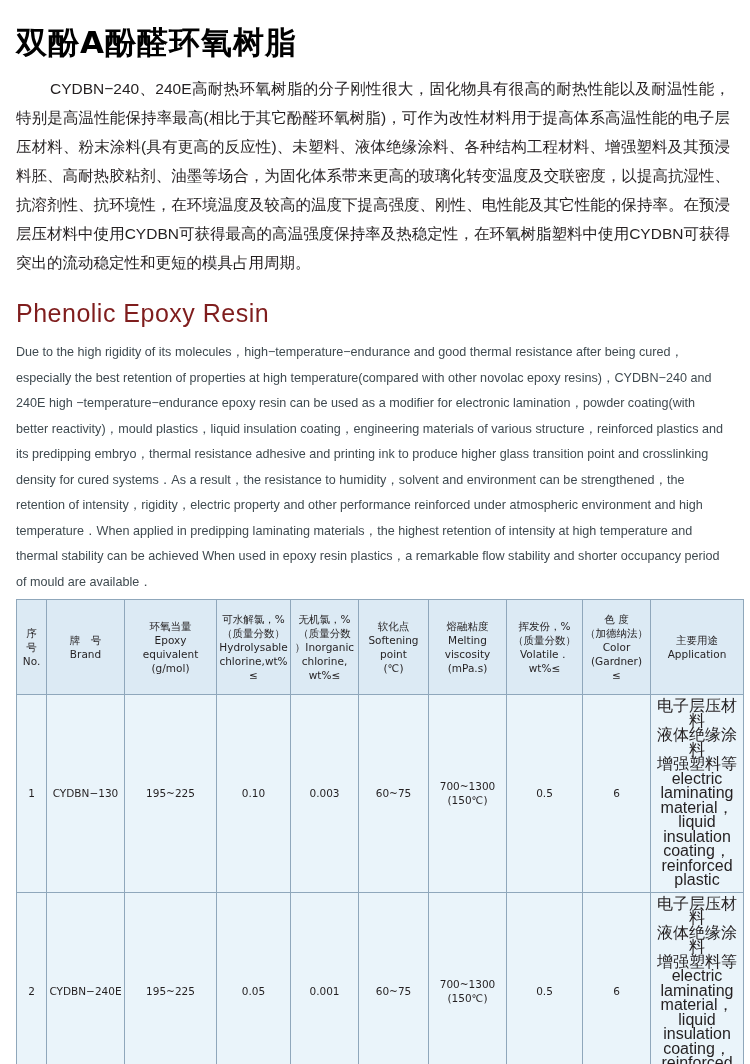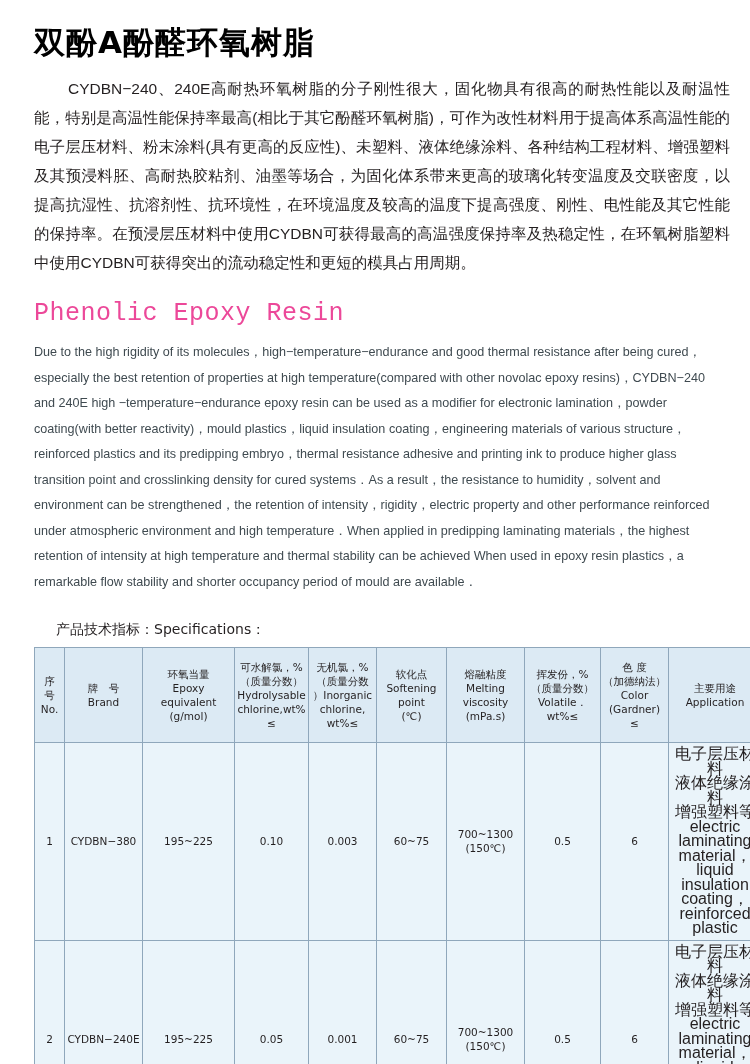--- a/index.html
+++ b/index.html
@@ -12,21 +12,21 @@
     height: 1064px;
     font-family: "Liberation Sans", sans-serif;
     color: #231f20;
     position: relative;
     overflow: hidden;
   }
   .page {
     width: 750px;
     height: 1064px;
     box-sizing: border-box;
-    padding: 18px 14px 0 26px;
+    padding: 18px 14px 0 8px;
     position: relative;
     border-radius: 9px;
   }
   .title-cn {
     font-family: "DejaVu Sans", sans-serif;
     font-size: 31px;
     font-weight: bold;
     letter-spacing: 1px;
     color: #000000;
     margin: 4px 0 10px 8px;
@@ -37,23 +37,23 @@
     line-height: 29px;
     color: #231f20;
     margin: 0 6px 0 8px;
     text-align: justify;
   }
   .para-cn .indent {
     display: inline-block;
     width: 34px;
   }
   .title-en {
-    font-family: Liberation Mono, monospace;
+    font-family: Liberation Sans, sans-serif;
     font-size: 25px;
-    color: #ec4899;
+    color: #7f1d1d;
     margin: 22px 0 12px 8px;
     letter-spacing: 0.5px;
     font-weight: normal;
   }
   .para-en {
     font-family: Liberation Sans, sans-serif;
     font-size: 12.6px;
     line-height: 25.5px;
     color: #3f4a50;
     margin: 0 8px 4px 8px;
@@ -119,21 +119,20 @@
 <div class="page">
 
   <h1 class="title-cn">双酚A酚醛环氧树脂</h1>
 
   <p class="para-cn"><span class="indent"></span><span>CYDBN−240、240E高耐热环氧树脂的分子刚性很大，固化物具有很高的耐热性能以及耐温性能，特别是高温性能保持率最高(相比于其它酚醛环氧树脂)，可作为改性材料用于提高体系高温性能的电子层压材料、粉末涂料(具有更高的反应性)、未塑料、液体绝缘涂料、各种结构工程材料、增强塑料及其预浸料胚、高耐热胶粘剂、油墨等场合，为固化体系带来更高的玻璃化转变温度及交联密度，以提高抗湿性、抗溶剂性、抗环境性，在环境温度及较高的温度下提高强度、刚性、电性能及其它性能的保持率。在预浸层压材料中使用CYDBN可获得最高的高温强度保持率及热稳定性，在环氧树脂塑料中使用CYDBN可获得突出的流动稳定性和更短的模具占用周期。</span></p>
 
   <h2 class="title-en">Phenolic Epoxy Resin</h2>
 
   <p class="para-en">Due to the high rigidity of its molecules，high−temperature−endurance and good thermal resistance after being cured，especially the best retention of properties at high temperature(compared with other novolac epoxy resins)，CYDBN−240 and 240E high −temperature−endurance epoxy resin can be used as a modifier for electronic lamination，powder coating(with better reactivity)，mould plastics，liquid insulation coating，engineering materials of various structure，reinforced plastics and its predipping embryo，thermal resistance adhesive and printing ink to produce higher glass transition point and crosslinking density for cured systems．As a result，the resistance to humidity，solvent and environment can be strengthened，the retention of intensity，rigidity，electric property and other performance reinforced under atmospheric environment and high temperature．When applied in predipping laminating materials，the highest retention of intensity at high temperature and thermal stability can be achieved When used in epoxy resin plastics，a remarkable flow stability and shorter occupancy period of mould are available．</p>
 
-  <div class="spec-label">产品技术指标：Specifications：</div>
 
   <table class="spec">
     <colgroup>
       <col class="col-no">
       <col class="col-brand">
       <col class="col-epoxy">
       <col class="col-hydro">
       <col class="col-inorg">
       <col class="col-soft">
       <col class="col-melt">
@@ -219,21 +218,21 @@
           <span class="cell-lines">
             <span>主要用途</span>
             <span>Application</span>
           </span>
         </th>
       </tr>
     </thead>
     <tbody>
       <tr>
         <td>1</td>
-        <td>CYDBN−380</td>
+        <td>CYDBN−130</td>
         <td>195~225</td>
         <td>0.10</td>
         <td>0.003</td>
         <td>60~75</td>
         <td>
           <span class="cell-lines">
             <span>700~1300</span>
             <span>(150℃)</span>
           </span>
         </td>

